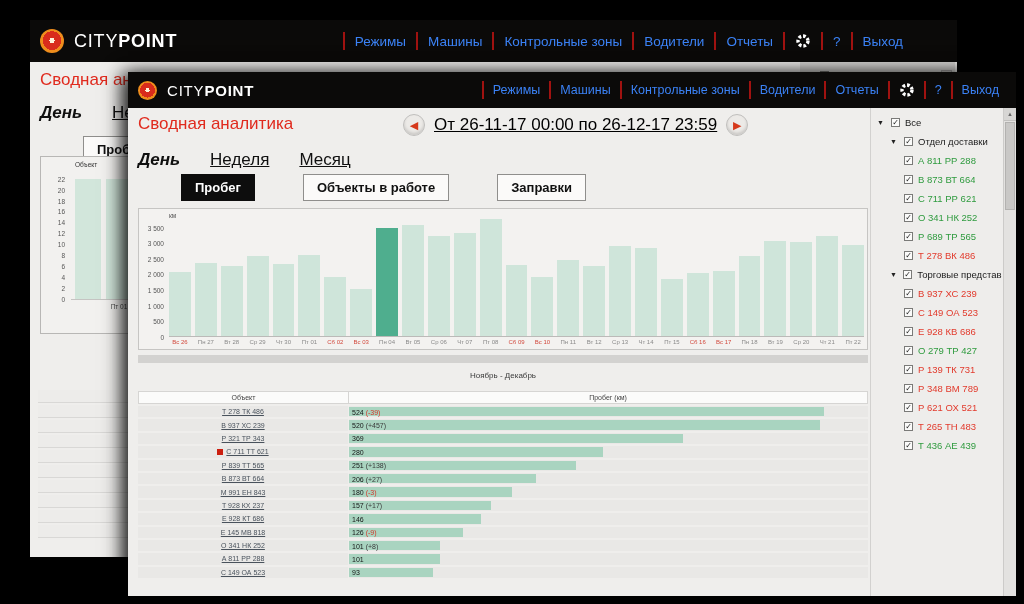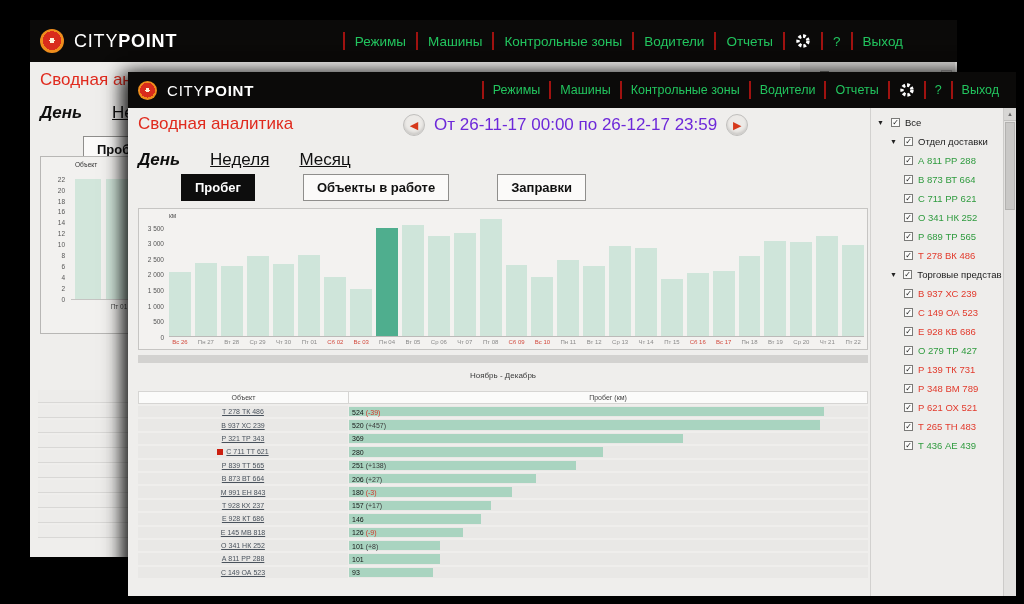--- a/index.html
+++ b/index.html
@@ -19,36 +19,36 @@
   #fg-window .header { height:36px; padding-right:8px; }
   .logo { display:flex; align-items:center; gap:10px; padding-left:10px; }
   .logo-icon { border-radius:50%;
     background:radial-gradient(circle at 50% 48%, #fff3da 0 15%, #d92c1c 15% 54%, #ef8d1c 54% 86%, #8a3c08 86% 100%); }
   #bg-window .logo-icon { width:24px; height:24px; }
   #fg-window .logo-icon { width:19px; height:19px; }
   .logo-text { color:#fff; letter-spacing:.8px; }
   #bg-window .logo-text { font-size:18px; }
   #fg-window .logo-text { font-size:15px; }
   .nav { display:flex; align-items:center; margin-left:auto; }
-  .nav-item { color:#22c55e; cursor:pointer; white-space:nowrap; }
+  .nav-item { color:#3b82f6; cursor:pointer; white-space:nowrap; }
   #bg-window .nav-item { font-size:13.5px; padding:0 10px; }
   #fg-window .nav-item { font-size:12.5px; padding:0 9px; }
   .nav-sep { width:2px; height:18px; background:#a01210; }
   .nav-gear { display:flex; align-items:center; }
 
   
   #fg-body { display:flex; height:488px; }
   #fg-main { flex:1; padding:0 2px 0 10px; position:relative; min-width:0; }
   .title-row { position:relative; height:30px; margin-top:6px; }
   .page-title { color:#e02a1e; font-size:17px; }
   .date-nav { position:absolute; left:265px; top:0; display:flex; align-items:center; gap:9px; }
   .arrow-btn { width:22px; height:22px; border-radius:50%; background:#eceae7; border:1px solid #c0bfbd;
     color:#d6391b; font-size:11px; display:flex; align-items:center; justify-content:center; cursor:pointer;
     box-shadow:inset 0 -2px 3px rgba(0,0,0,.15); }
-  .date-range { font-size:17px; color:#6d28d9; cursor:pointer; }
+  .date-range { font-size:17px; color:#000000; text-decoration:underline; cursor:pointer; }
   .tabs-row { display:flex; gap:30px; margin-top:3px; height:25px; align-items:center; }
   .tab { font-size:17px; color:#101010; cursor:pointer; text-decoration:underline; }
   .tab.active { font-weight:bold; text-decoration:none;font-style:italic; }
   .buttons-row { display:flex; gap:5px; margin-top:2px; }
   .metric-btn { font-size:13px; font-weight:bold; padding:5px 13px; border:1px solid #8f8e8c;
     background:#fbfaf9; color:#111; cursor:pointer; white-space:nowrap;margin-left:43px; }
   .metric-btn.active { background:#0d0d0d; color:#fff; border-color:#0d0d0d; }
 
   
   .chart-panel { margin-top:7px; height:142px; border:1px solid #c6c5c3; background:#f3f2f0; position:relative; }

